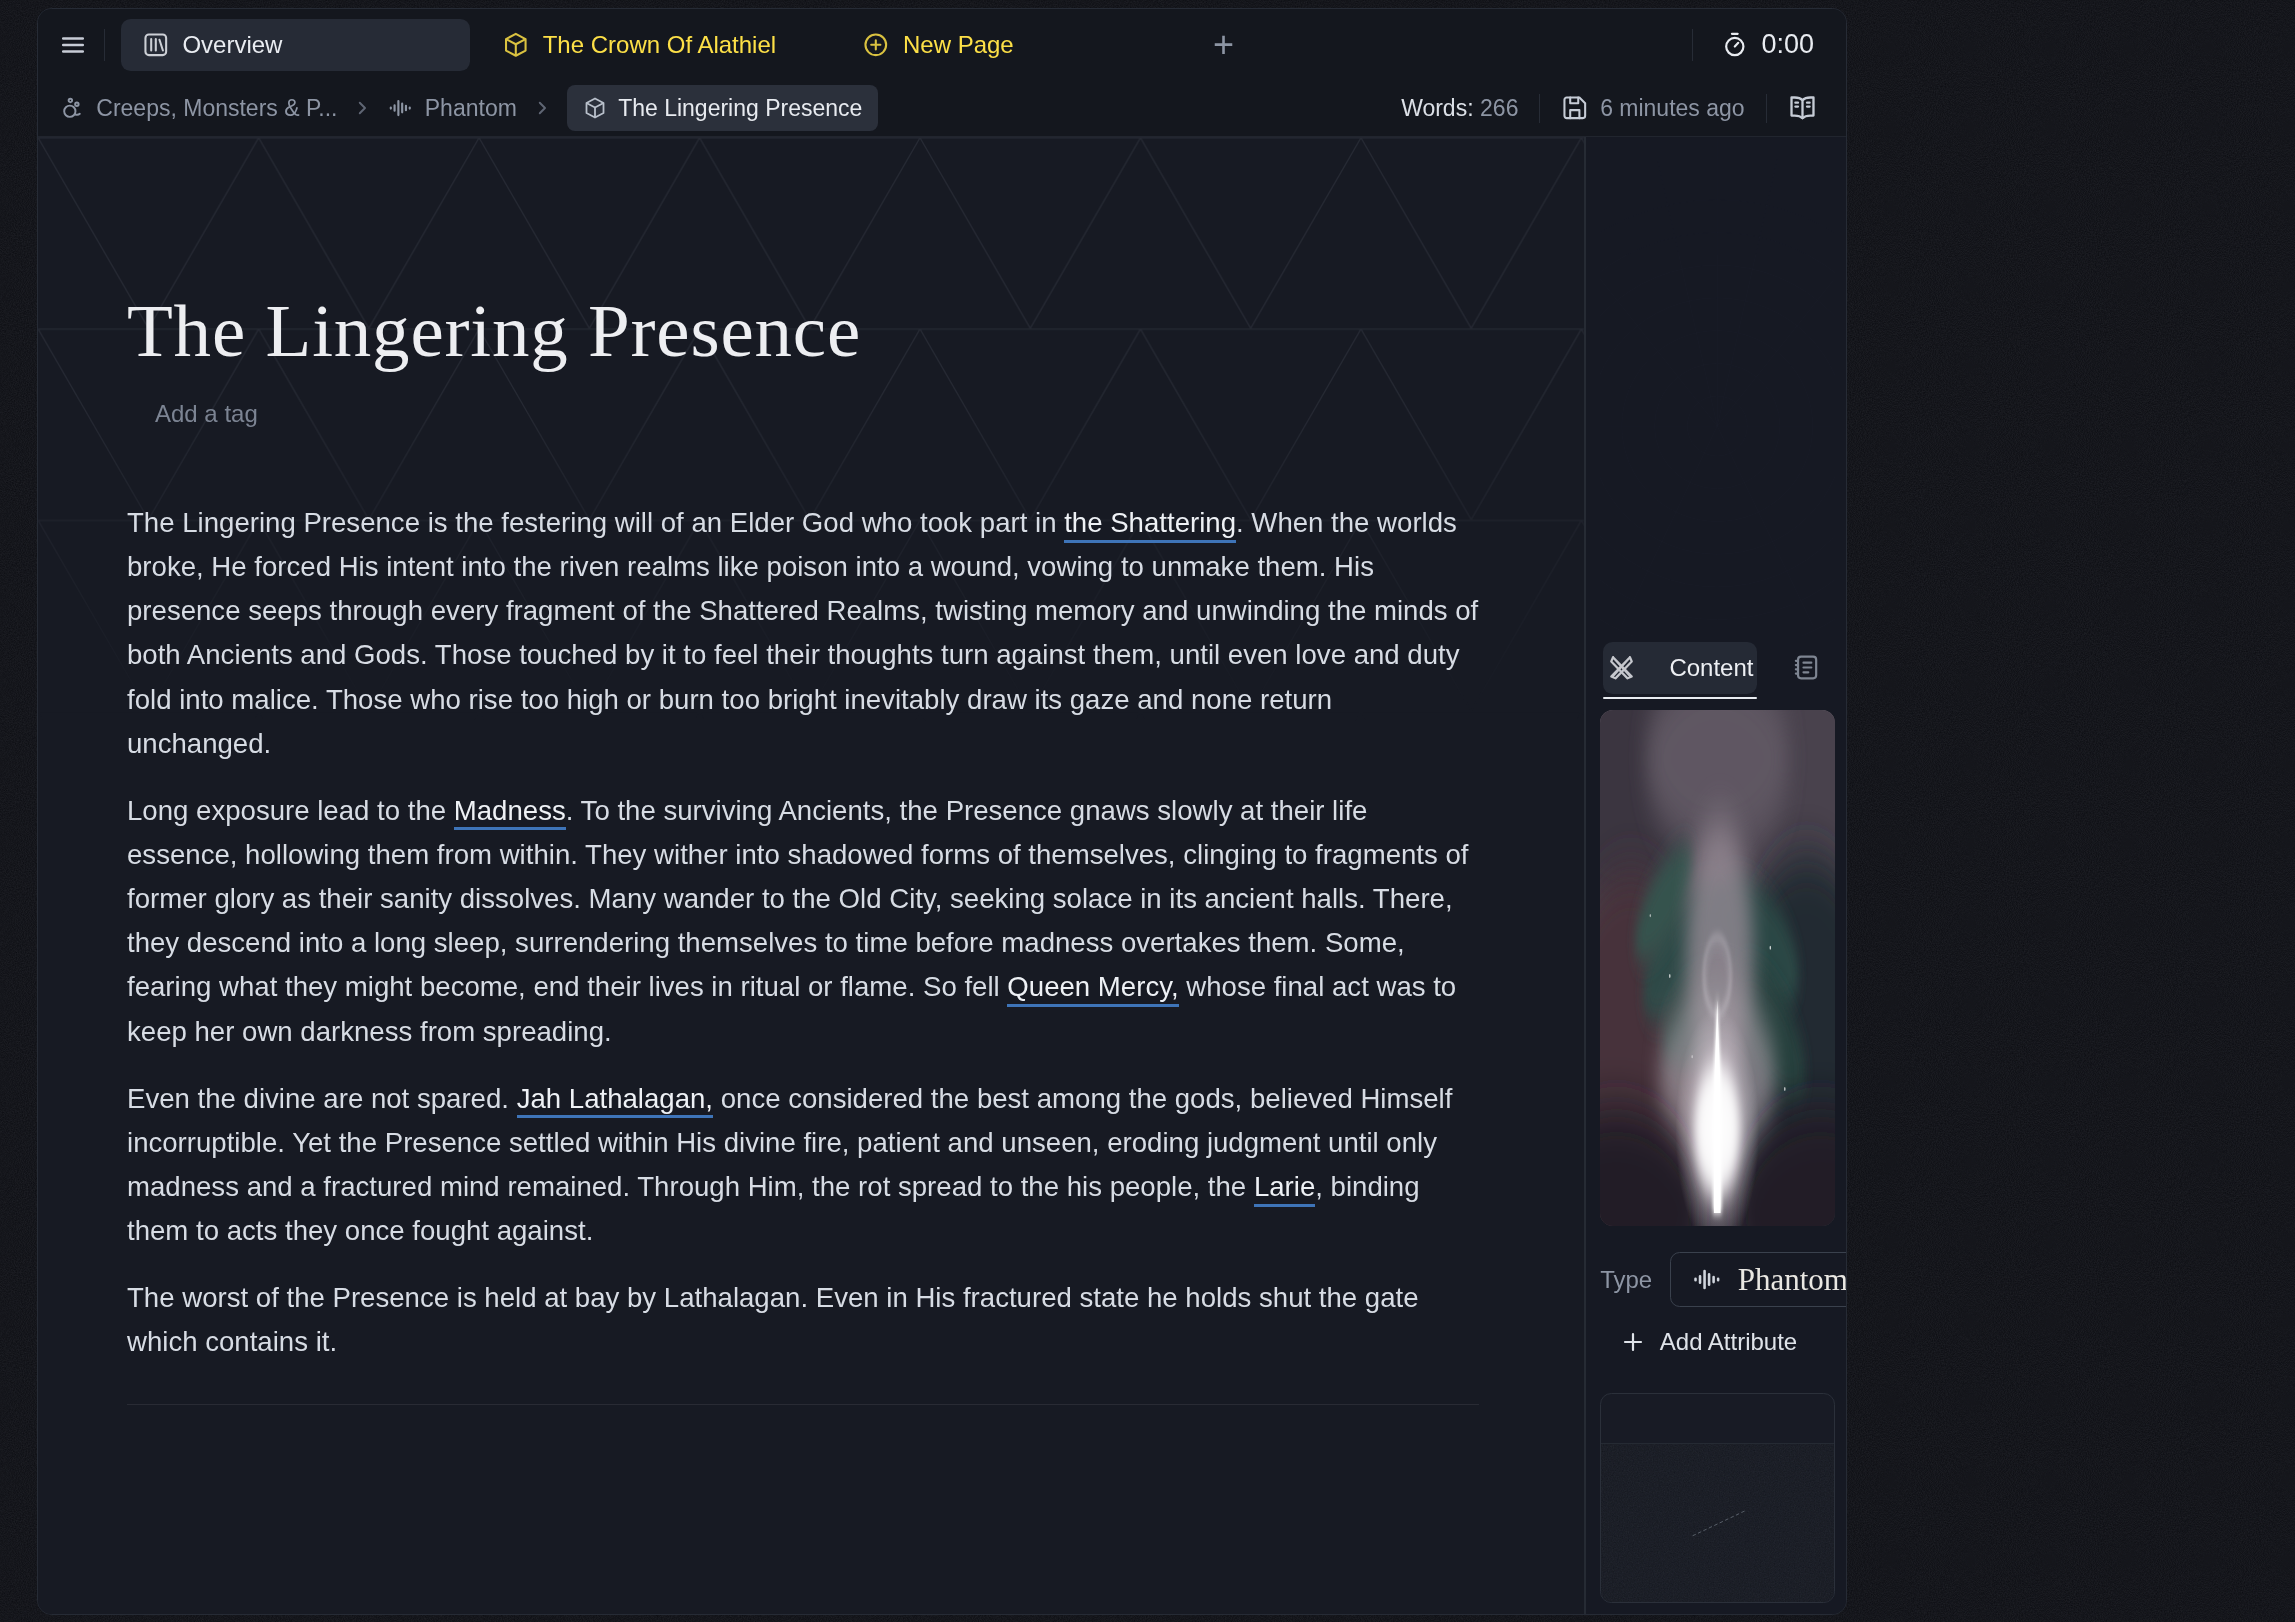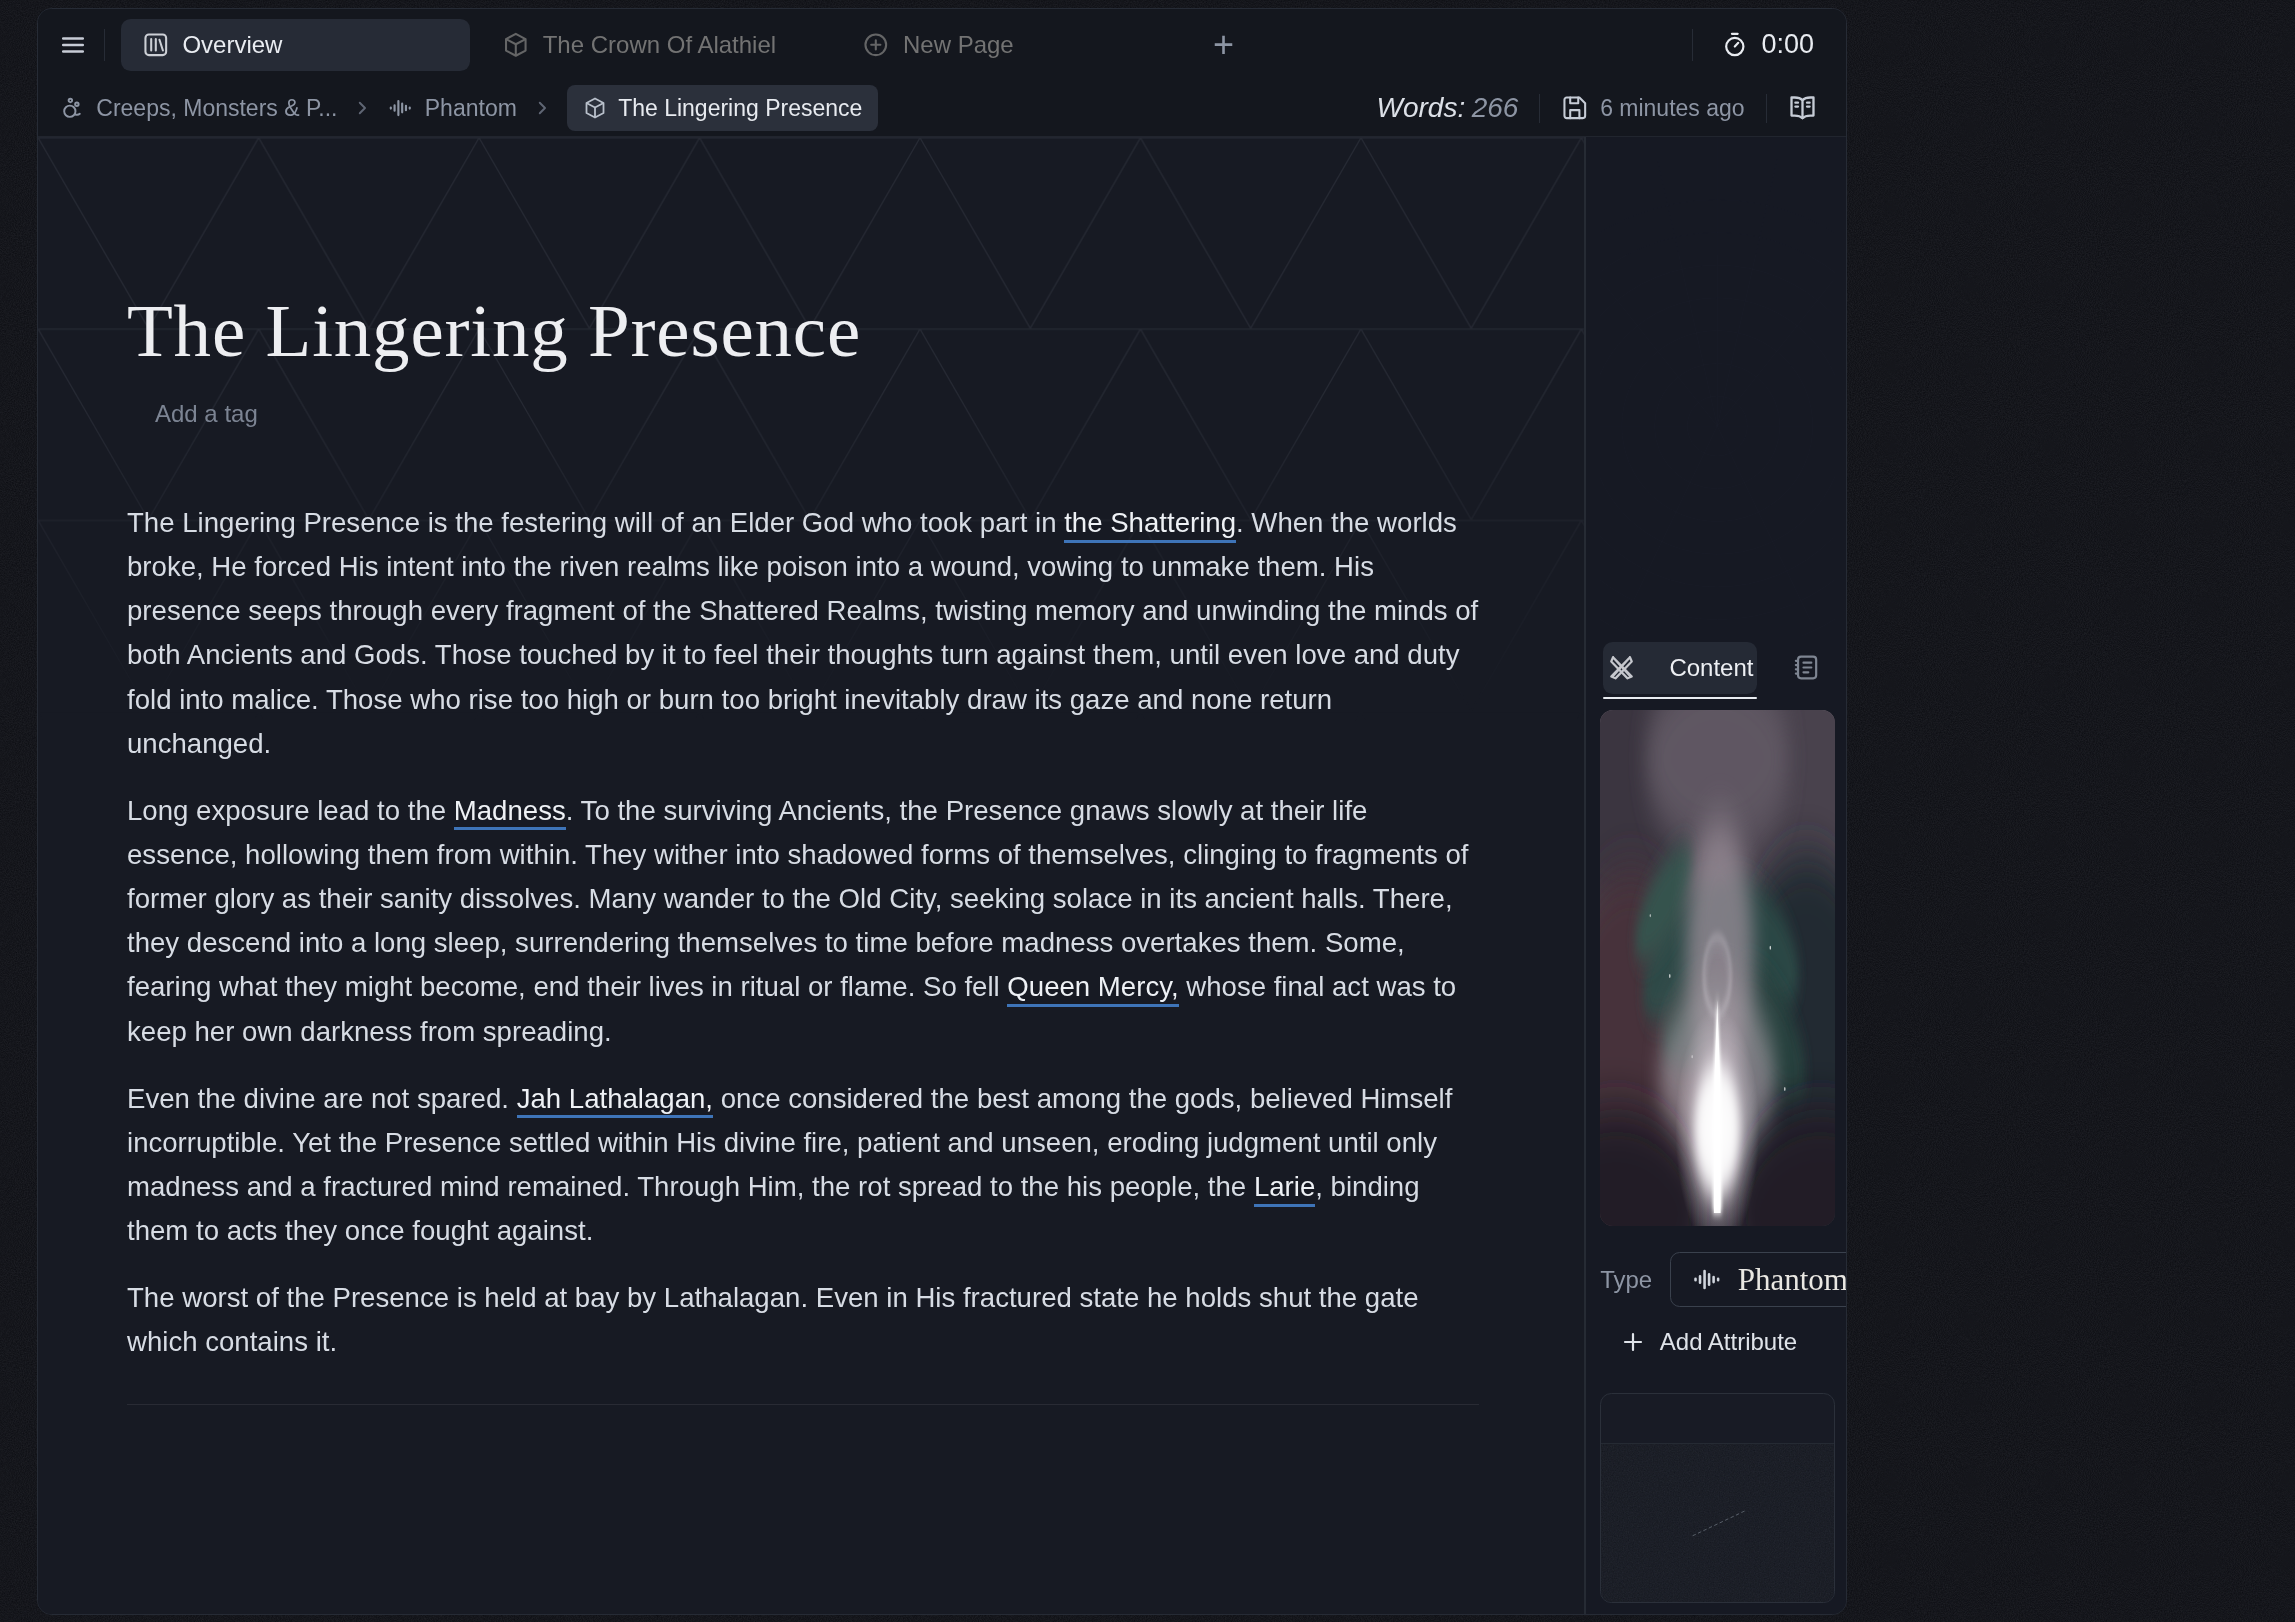--- a/index.html
+++ b/index.html
@@ -17,35 +17,35 @@
   .window {
     position: absolute; left: 37px; top: 8px; width: 1810px; height: 1607px;
     background: #171a23; border: 0.8px solid #262b35; border-radius: 14.6px;
     overflow: hidden; display: flex; flex-direction: column; z-index: 1;
   }
 
   
   .topbar { height: 71px; flex: 0 0 auto; background: #14171e; display: flex; align-items: center; padding: 0 32px 0 16px; }
   .hamburger { width: 37px; height: 37px; display: flex; align-items: center; justify-content: center; background: none; border: none; cursor: pointer; color: #c7ccd6; }
   .tb-sep { width: 0.8px; height: 32px; background: #272c36; margin: 0 16px 0 13px; }
-  .tab { width: 349px; height: 52px; display: flex; align-items: center; gap: 13px; padding: 0 21px; border-radius: 9.7px; color: #737373; font-size: 24px; margin-right: 11.3px; cursor: pointer; }
+  .tab { width: 349px; height: 52px; display: flex; align-items: center; gap: 13px; padding: 0 21px; border-radius: 9.7px; color: #fde047; font-size: 24px; margin-right: 11.3px; cursor: pointer; }
   .tab.active { background: #262b36; color: #e9ecf1; }
   .tab .ticon { flex: 0 0 auto; opacity: .85; }
   .tab-add { background: none; border: none; color: #8d95a4; font-size: 36px; font-weight: 300; line-height: 1; cursor: pointer; padding: 0 11.3px; }
   .timer-sep { margin-left: auto; width: 0.8px; height: 32px; background: #272c36; margin-right: 27.6px; }
   .timer { display: flex; align-items: center; gap: 13px; color: #e9ecf1; font-size: 27px; }
 
   
   .crumbbar { height: 57px; flex: 0 0 auto; background: #14171e; border-bottom: 0.8px solid #21252e; display: flex; align-items: center; padding: 0 27.6px 0 21px; }
   .crumb-left { display: flex; align-items: center; gap: 16px; }
   .crumb-link { display: flex; align-items: center; gap: 11.3px; color: #8d95a4; font-size: 23px; cursor: pointer; }
   .chev { color: #5f6674; }
   .crumb-chip { display: flex; align-items: center; gap: 11.3px; background: #2b303b; border-radius: 8px; padding: 9.7px 16px; color: #e8ebf0; font-size: 23px; cursor: pointer; }
   .crumb-right { margin-left: auto; display: flex; align-items: center; gap: 21px; }
-  .words { font-size: 28px; color: #dce0e7; font-style: italic; }
+  .words { font-size: 23px; color: #dce0e7; }
   .words .count { color: #8d95a4; margin-left: 6.5px; }
   .cr-sep { width: 0.8px; height: 29px; background: #272c36; }
   .saved { display: flex; align-items: center; gap: 11.3px; color: #8d95a4; font-size: 23px; }
   .saved .sicon, .reader-btn { color: #c6ccd6; }
   .reader-btn { background: none; border: none; cursor: pointer; }
 
   
   .mainrow { flex: 1; display: flex; min-height: 0; }
   .editor { width: 1546px; flex: 0 0 auto; position: relative; overflow: hidden; background: #171a23; }
   .mesh { position: absolute; top: 0; left: 0; width: 100%; height: 616px; pointer-events: none;

